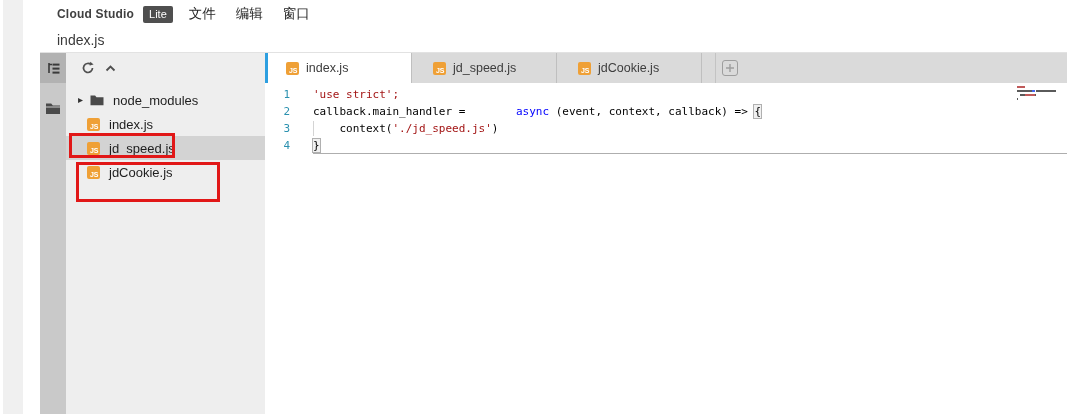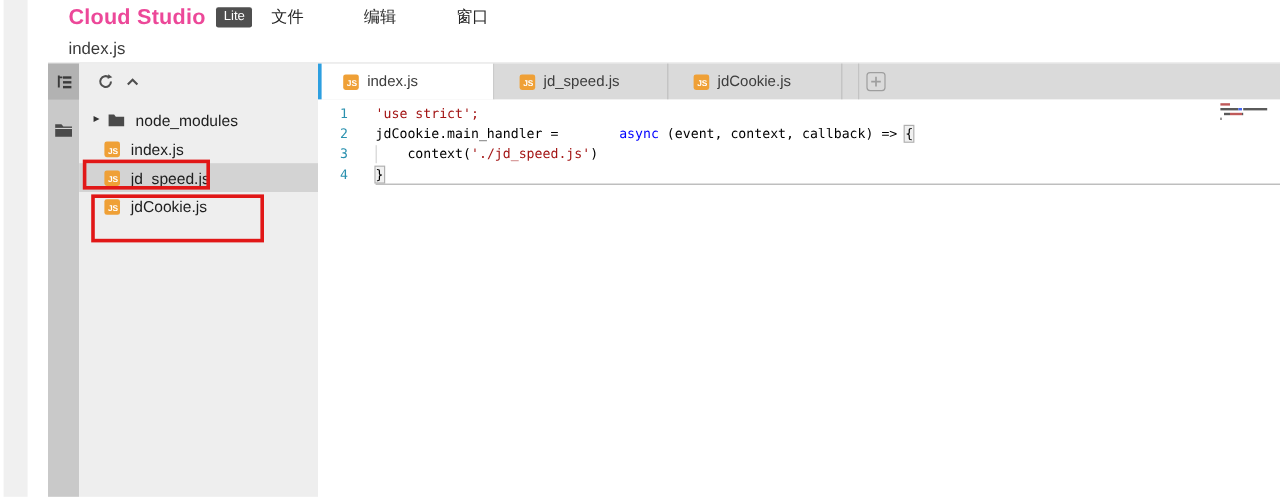--- a/index.html
+++ b/index.html
@@ -6,24 +6,24 @@
   html,body { width:1067px; height:414px; background:#ffffff; overflow:hidden;
               font-family:"Liberation Sans", sans-serif; }
 
   #left-strip { position:absolute; left:3px; top:0; width:20px; height:414px; background:#f0f0f0; }
 
   #app { position:absolute; left:40px; top:0; width:1027px; height:414px; background:#fff; }
 
   
   #topbar { position:absolute; left:0; top:0; width:100%; height:28px; background:#fff;
             display:flex; align-items:center; }
-  #brand { font-weight:bold; font-size:18px; color:#ec4899; margin-left:17px; letter-spacing:.2px; }
+  #brand { font-weight:bold; font-size:12px; color:#404040; margin-left:17px; letter-spacing:.2px; }
   #lite-badge { background:#4f4f4f; color:#fff; font-size:11px; padding:2px 6px 3px;
                 border-radius:2px; margin-left:9px; }
-  .menu-item { font-size:13.5px; color:#262626; margin-left:50px; cursor:default; }
+  .menu-item { font-size:13.5px; color:#262626; margin-left:20px; cursor:default; }
   .menu-item:first-of-type { margin-left:16px; }
 
   
   #titlebar { position:absolute; left:0; top:28px; width:100%; height:25px; background:#fff;
               border-bottom:1px solid #e2e2e2; display:flex; align-items:center; }
   #open-file-title { font-size:14px; color:#3a3a3a; margin-left:17px; }
 
   
   #main { position:absolute; left:0; top:53px; width:100%; height:361px; }
 
@@ -194,21 +194,21 @@
           </div>
         </div>
       <div id="code-area">
         <div id="code-lines">
             <div class="code-line">
               <span class="ln" style="color: rgb(43, 145, 175);">1</span>
               <span class="src"><span class="tok-string">'use strict';</span></span>
             </div>
             <div class="code-line">
               <span class="ln" style="color: rgb(43, 145, 175);">2</span>
-              <span class="src"><span class="tok-plain">jdCookie.main_handler = </span><span class="tok-keyword">async</span><span class="tok-plain"> (event, context, callback) =&gt; </span><span class="tok-bracket">{</span></span>
+              <span class="src"><span class="tok-plain">callback.main_handler = </span><span class="tok-keyword">async</span><span class="tok-plain"> (event, context, callback) =&gt; </span><span class="tok-bracket">{</span></span>
             </div>
             <div class="code-line">
               <span class="ln" style="color: rgb(43, 145, 175);">3</span>
               <span class="src"><span class="indent-guide"></span><span class="tok-plain">    context(</span><span class="tok-string">'./jd_speed.js'</span><span class="tok-plain">)</span></span>
             </div>
             <div class="code-line current">
               <span class="ln" style="color: rgb(43, 145, 175);">4</span>
               <span class="src"><span class="tok-bracket">}</span></span>
             </div>
           </div>

